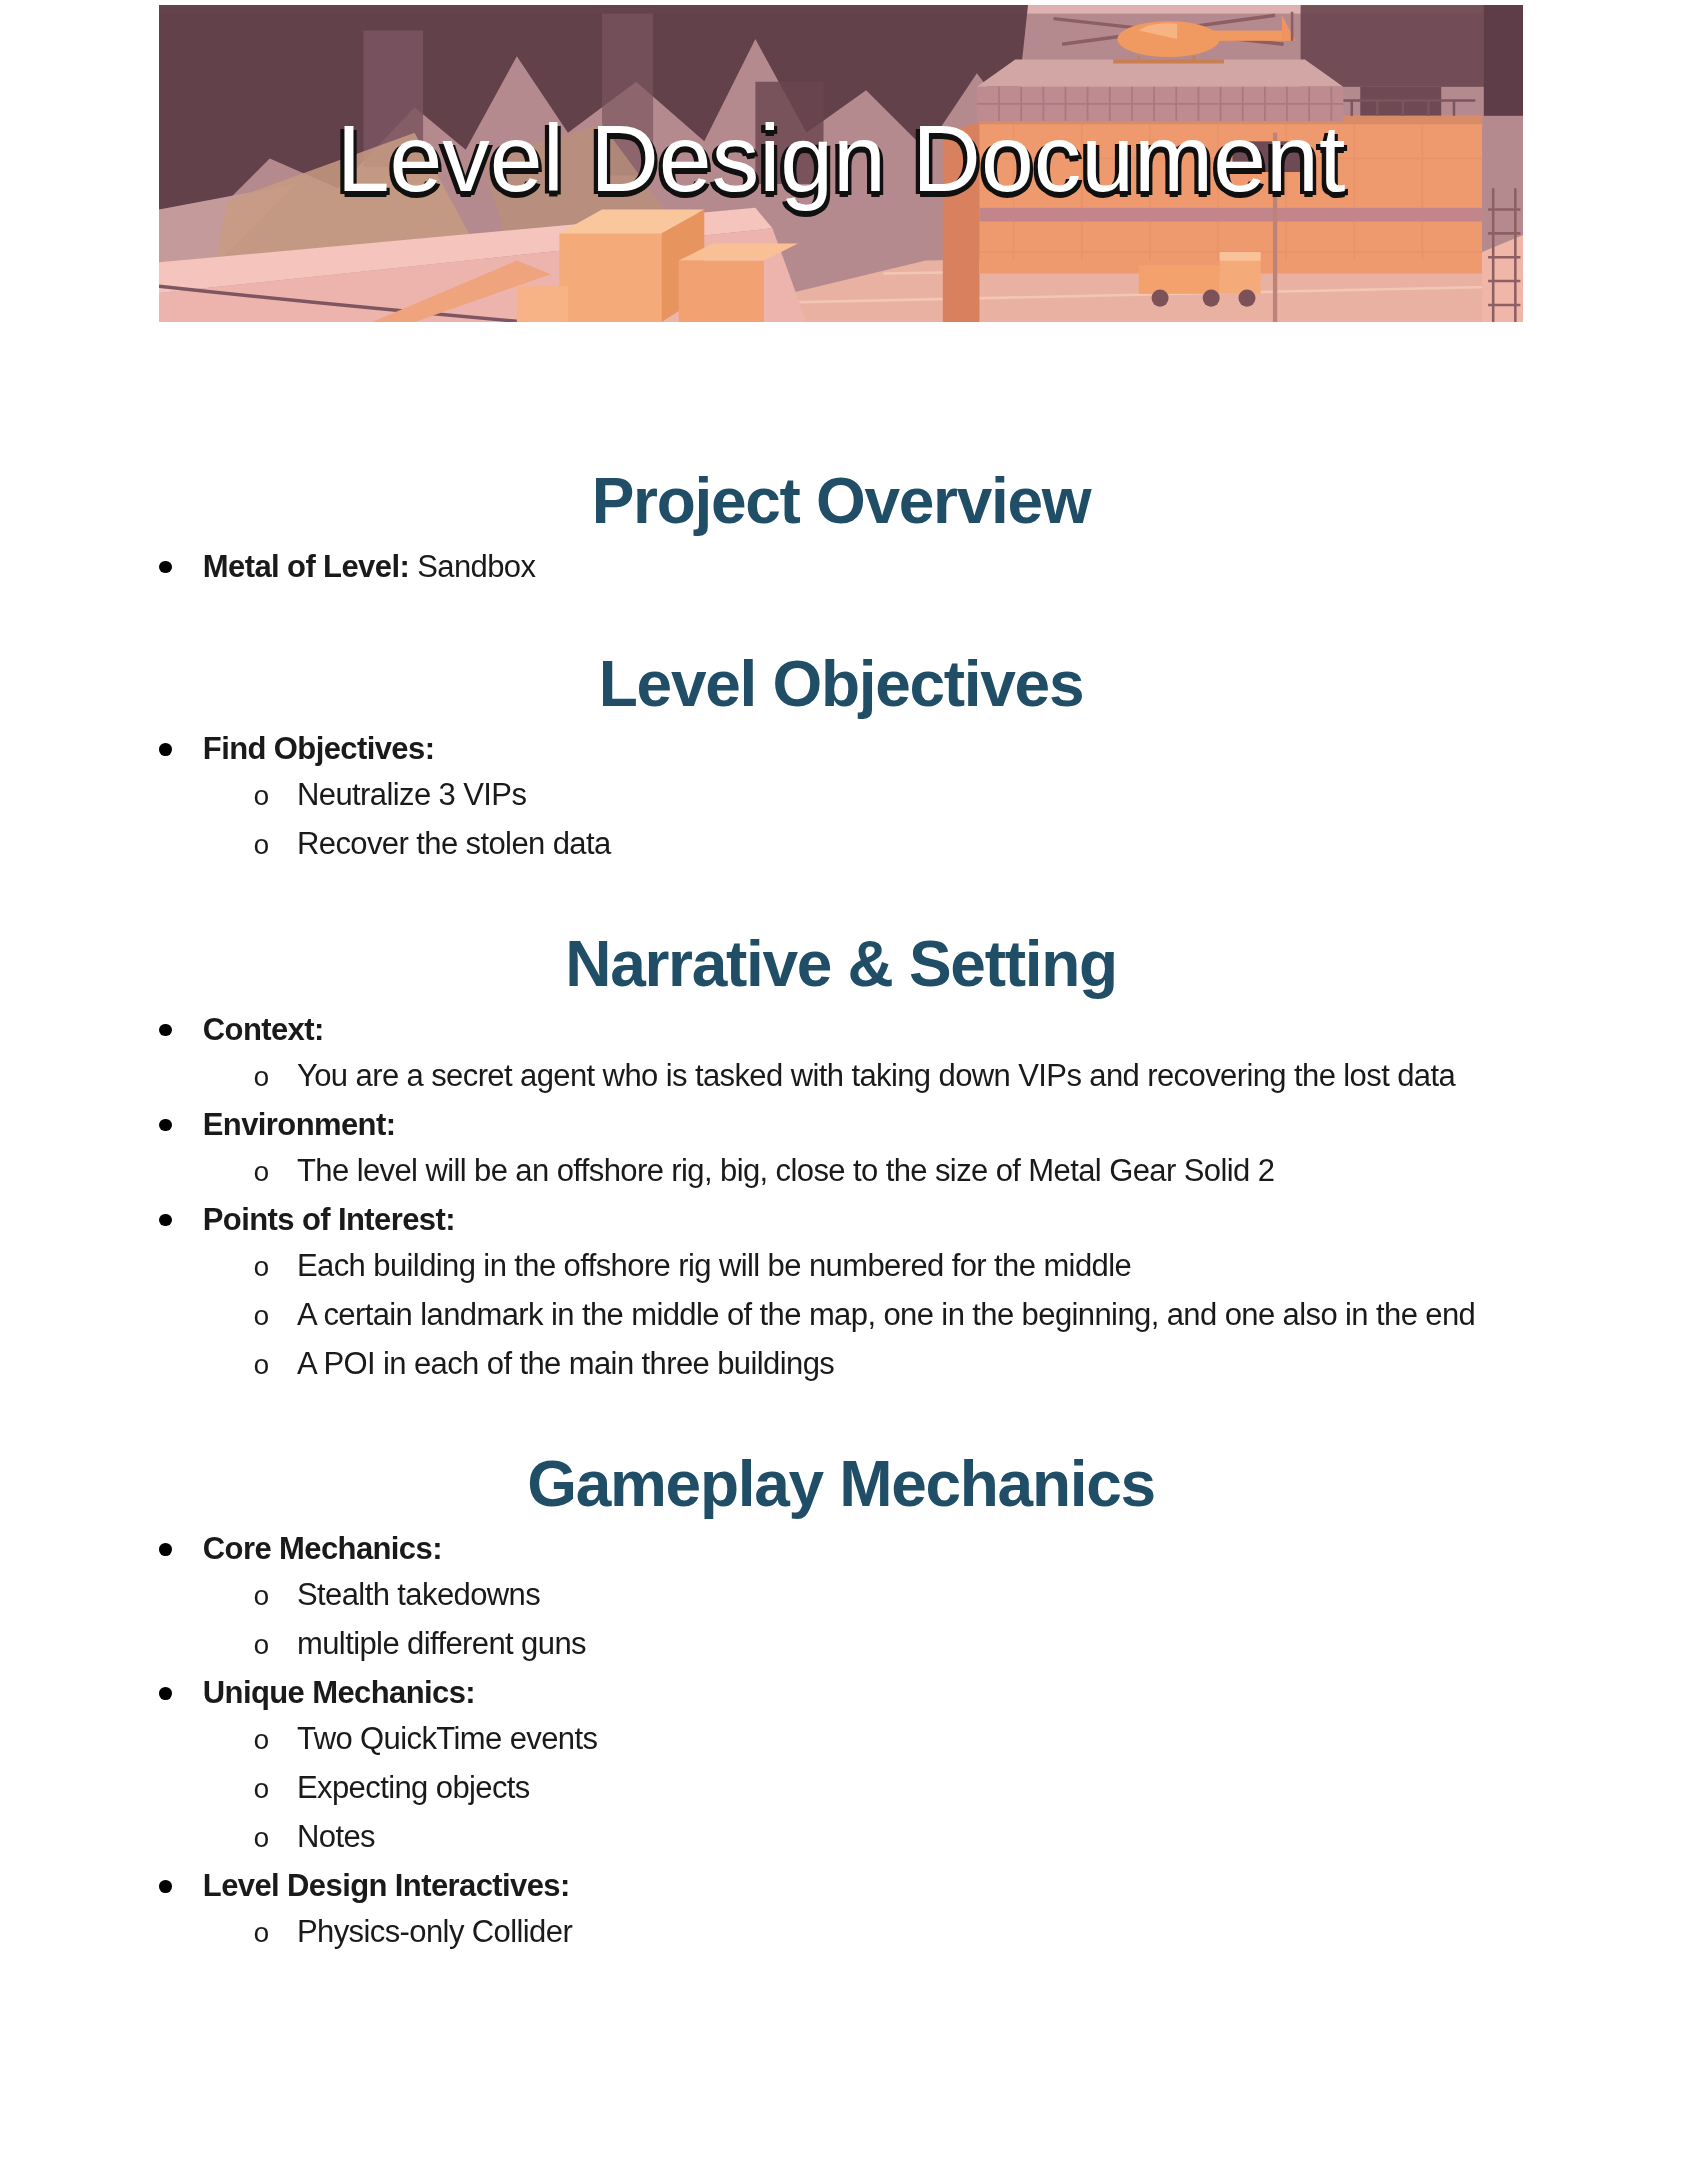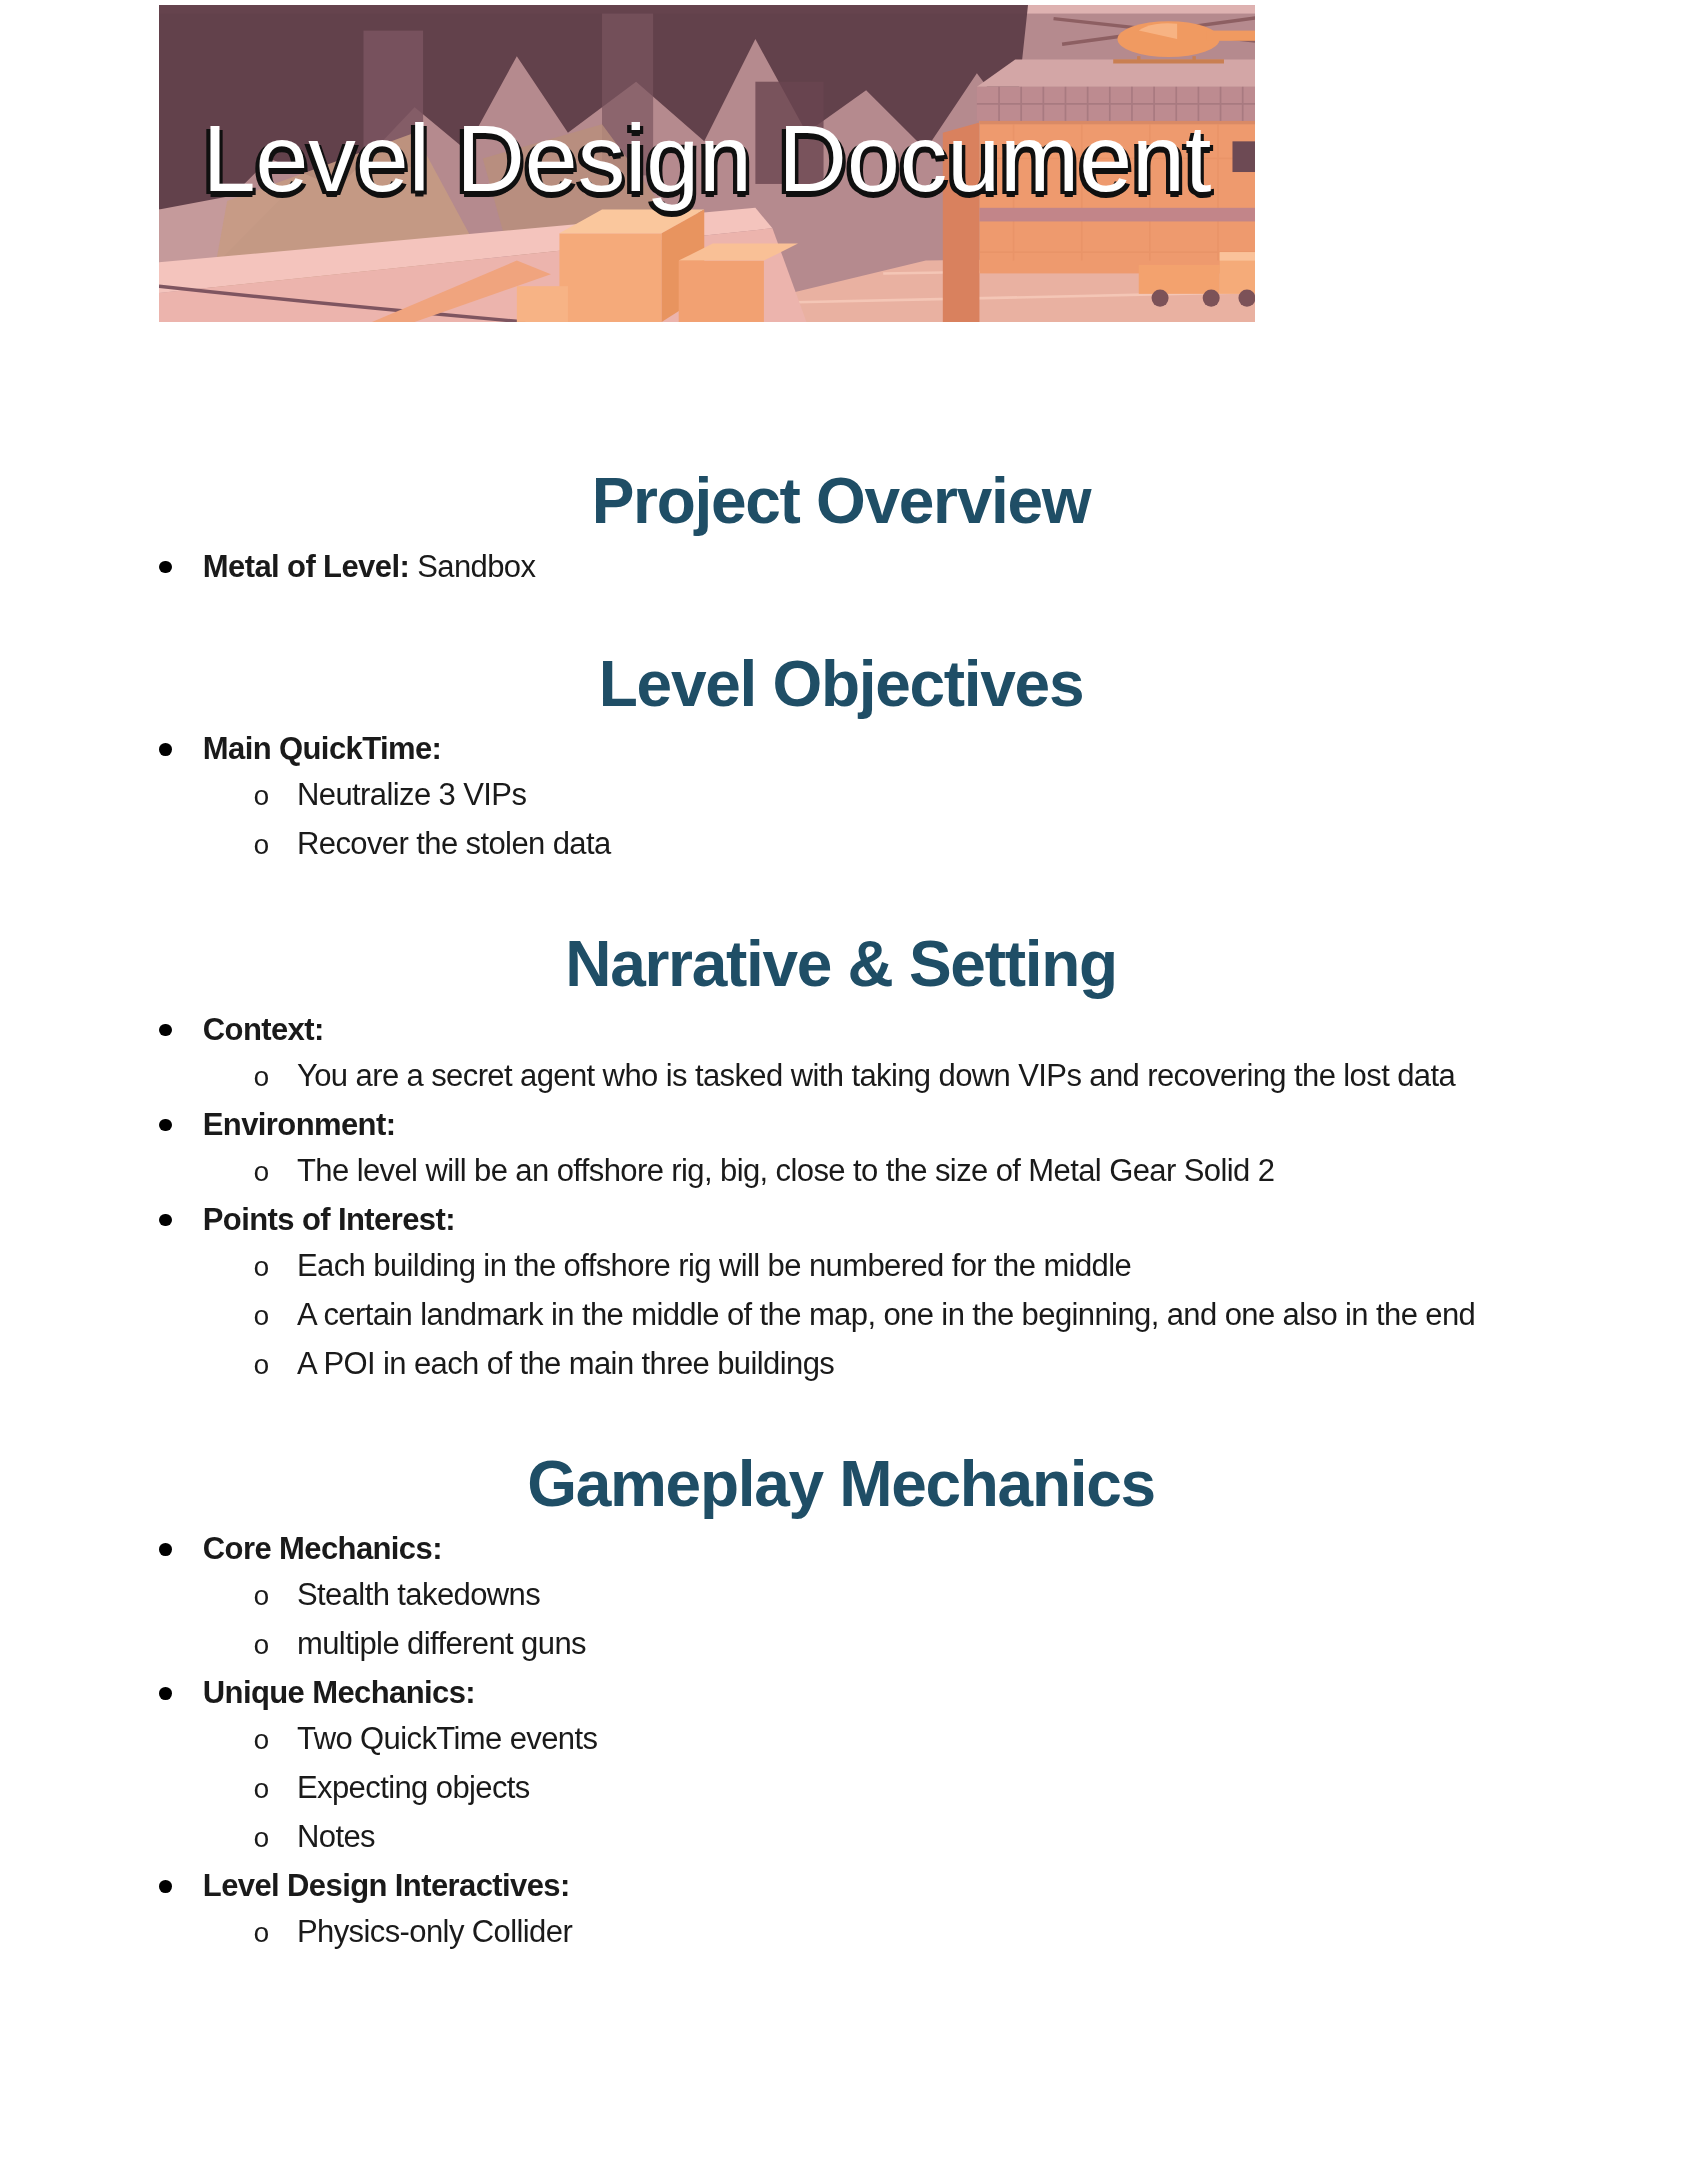--- a/index.html
+++ b/index.html
@@ -6,21 +6,21 @@
   body{
     width:1685px;height:2181px;overflow:hidden;
     font-family:"Liberation Sans",sans-serif;color:#1a1a1a;
   }
   .page{
     width:1685px;height:2181px;box-sizing:border-box;
     padding:5.1px 162px 0 159px;background:#ffffff;
   }
   
   .banner{
-    position:relative;width:1096px;height:317px;overflow:hidden;
+    position:relative;width:1364px;height:317px;overflow:hidden;
     background:#b58a8e;
   }
   .banner svg{position:absolute;left:0;top:0;display:block;}
   .banner-title{
     position:absolute;left:0;right:0;top:99px;text-align:center;
     font-size:95px;font-weight:400;color:#ffffff;letter-spacing:0;
     text-shadow:-4.3px 2.6px 0 #101010, 3.4px 4.3px 0 #101010, 0 6px 0 #101010;
     white-space:nowrap;
   }
   
@@ -178,21 +178,21 @@
 
   <h2 class="sec-heading first">Project Overview</h2>
   <div class="li l1">
     <span class="dot"></span>
     <div class="li-text"><span class="lbl">Metal of Level:</span><span class="txt">Sandbox</span></div>
   </div>
 
   <h2 class="sec-heading">Level Objectives</h2>
   <div class="li l1">
     <span class="dot"></span>
-    <div class="li-text"><span class="lbl">Main QuickTime:</span><span class="txt"></span></div>
+    <div class="li-text"><span class="lbl">Find Objectives:</span><span class="txt"></span></div>
   </div>
   <div class="li l2">
     <span class="obull">o</span>
     <div class="li-text"><span class="txt">Neutralize 3 VIPs</span></div>
   </div>
   <div class="li l2">
     <span class="obull">o</span>
     <div class="li-text"><span class="txt">Recover the stolen data</span></div>
   </div>
 

